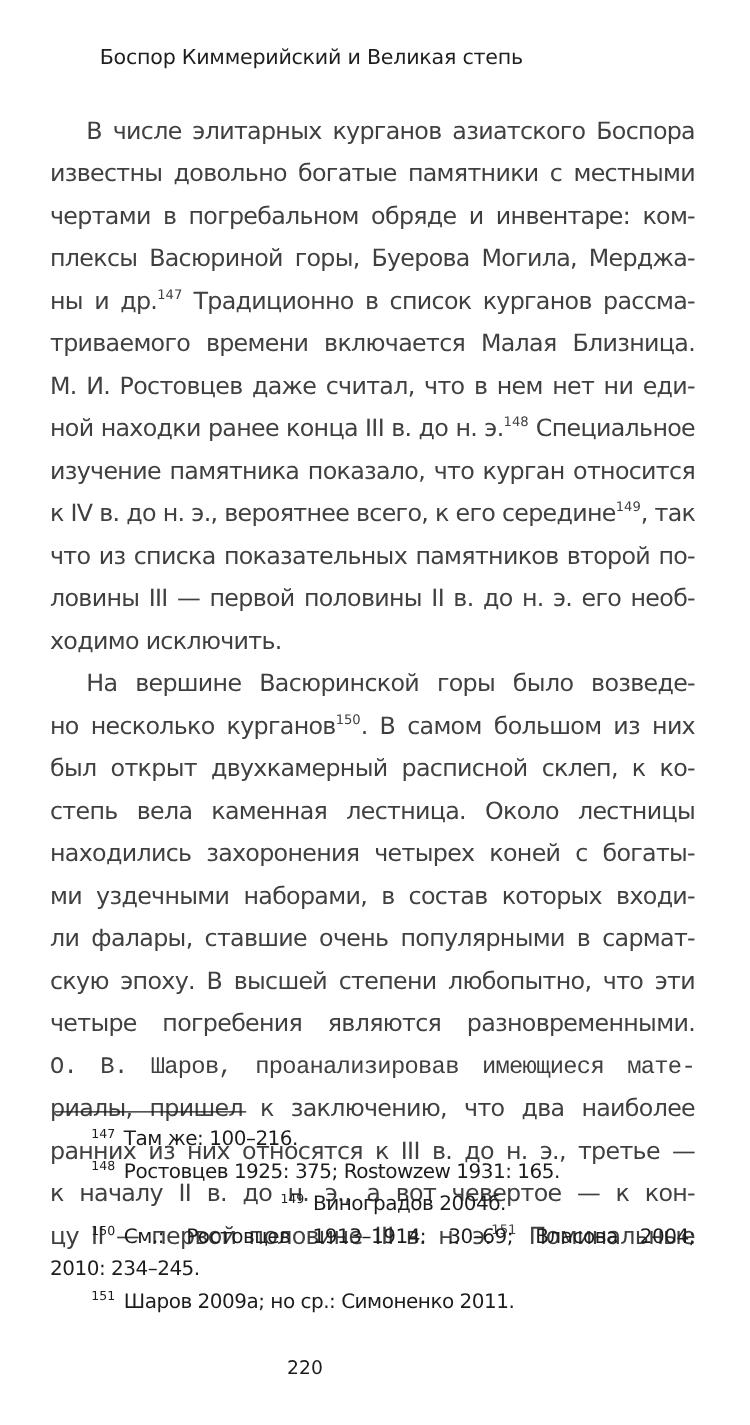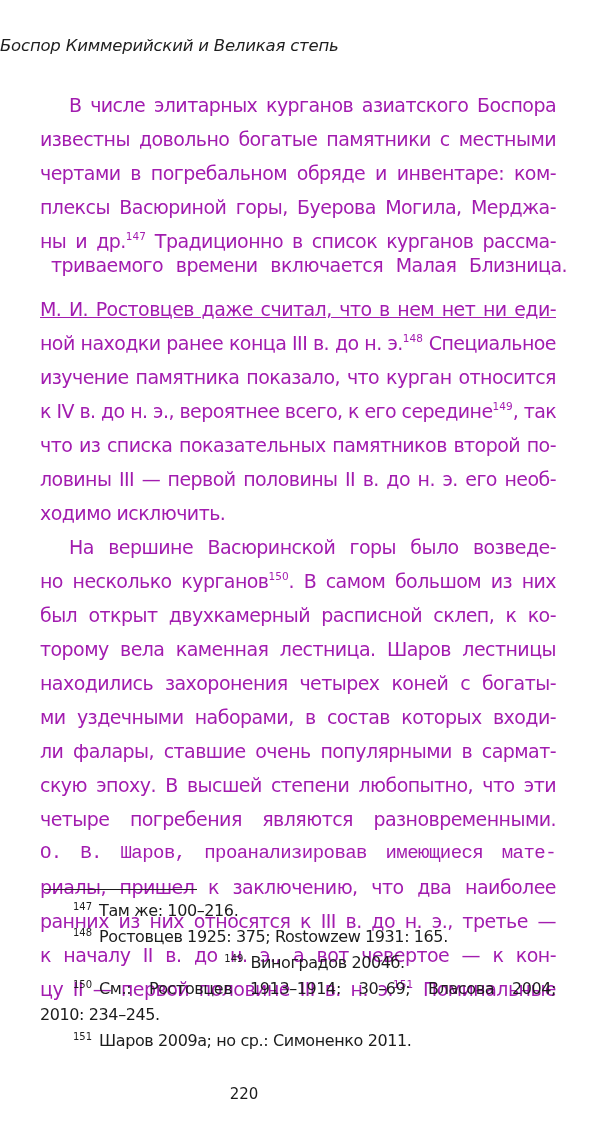--- a/index.html
+++ b/index.html
@@ -13,42 +13,42 @@
       position: relative;
       overflow: hidden;
       color: #1a1a1a;
       font-family: "DejaVu Sans", sans-serif;
     }
     .running-head {
       position: absolute;
       top: 36px;
       left: 0;
       width: 498px;
+      text-align: center;
       font-size: 16.5px;
       letter-spacing: -0.2px;
       color: #1e1e1e;
-      font-style: italic;
     }
     .body-text {
       position: absolute;
       left: 40px;
       width: 516px;
     }
     .line {
       position: absolute;
       left: 0;
       width: 516px;
       height: 31px;
       font-size: 19px;
       line-height: 31px;
       white-space: nowrap;
       text-align: justify;
       text-align-last: justify;
       letter-spacing: -0.55px;
-      color: #a21caf;
+      color: #404040;
     }
     .line.indent {
       left: 29px;
       width: 487px;
     }
     .line.last {
       text-align-last: left;
     }
     sup {
       font-size: 10.5px;
@@ -111,32 +111,32 @@
 <div>
 
   <div class="running-head">Боспор Киммерийский и Великая степь</div>
 
   <div class="body-text" style="top:90px;">
     <div class="line indent" style="top:0px;"><span>В числе элитарных курганов азиатского Боспора</span></div>
     <div class="line" style="top:34px;"><span>известны довольно богатые памятники с местными</span></div>
     <div class="line" style="top:68px;"><span>чертами в погребальном обряде и инвентаре: ком-</span></div>
     <div class="line" style="top:102px;"><span>плексы Васюриной горы, Буерова Могила, Мерджа-</span></div>
     <div class="line" style="top:136px;"><span>ны и др.</span><sup>147</sup><span> Традиционно в список курганов рассма-</span></div>
-    <div class="line" style="top:160px;margin-left:11px;"><span>триваемого времени включается Малая Близница.</span></div>
-    <div class="line" style="top:204px;text-decoration:underline;"><span>М. И. Ростовцев даже считал, что в нем нет ни еди-</span></div>
+    <div class="line" style="top:170px;"><span>триваемого времени включается Малая Близница.</span></div>
+    <div class="line" style="top:204px;"><span>М. И. Ростовцев даже считал, что в нем нет ни еди-</span></div>
     <div class="line" style="top:238px;"><span>ной находки ранее конца III в. до н. э.</span><sup>148</sup><span> Специальное</span></div>
     <div class="line" style="top:272px;"><span>изучение памятника показало, что курган относится</span></div>
     <div class="line" style="top:306px;"><span>к IV в. до н. э., вероятнее всего, к его середине</span><sup>149</sup><span>, так</span></div>
     <div class="line" style="top:340px;"><span>что из списка показательных памятников второй по-</span></div>
     <div class="line" style="top:374px;"><span>ловины III — первой половины II в. до н. э. его необ-</span></div>
     <div class="line last" style="top:408px;"><span>ходимо исключить.</span></div>
     <div class="line indent" style="top:442px;"><span>На вершине Васюринской горы было возведе-</span></div>
     <div class="line" style="top:476px;"><span>но несколько курганов</span><sup>150</sup><span>. В самом большом из них</span></div>
     <div class="line" style="top:510px;"><span>был открыт двухкамерный расписной склеп, к ко-</span></div>
-    <div class="line" style="top:544px;"><span>торому вела каменная лестница. Шаров лестницы</span></div>
+    <div class="line" style="top:544px;"><span>степь вела каменная лестница. Около лестницы</span></div>
     <div class="line" style="top:578px;"><span>находились захоронения четырех коней с богаты-</span></div>
     <div class="line" style="top:612px;"><span>ми уздечными наборами, в состав которых входи-</span></div>
     <div class="line" style="top:646px;"><span>ли фалары, ставшие очень популярными в сармат-</span></div>
     <div class="line" style="top:680px;"><span>скую эпоху. В высшей степени любопытно, что эти</span></div>
     <div class="line" style="top:714px;"><span>четыре погребения являются разновременными.</span></div>
     <div class="line" style="top:748px;font-family:Liberation Mono, monospace;"><span>О. В. Шаров, проанализировав имеющиеся мате-</span></div>
     <div class="line" style="top:782px;"><span>риалы, пришел к заключению, что два наиболее</span></div>
     <div class="line" style="top:816px;"><span>ранних из них относятся к III в. до н. э., третье —</span></div>
     <div class="line" style="top:850px;"><span>к началу II в. до н. э., а вот чевертое — к кон-</span></div>
     <div class="line" style="top:884px;"><span>цу II — первой половине III в. н. э.</span><sup>151</sup><span> Поминальные</span></div>

